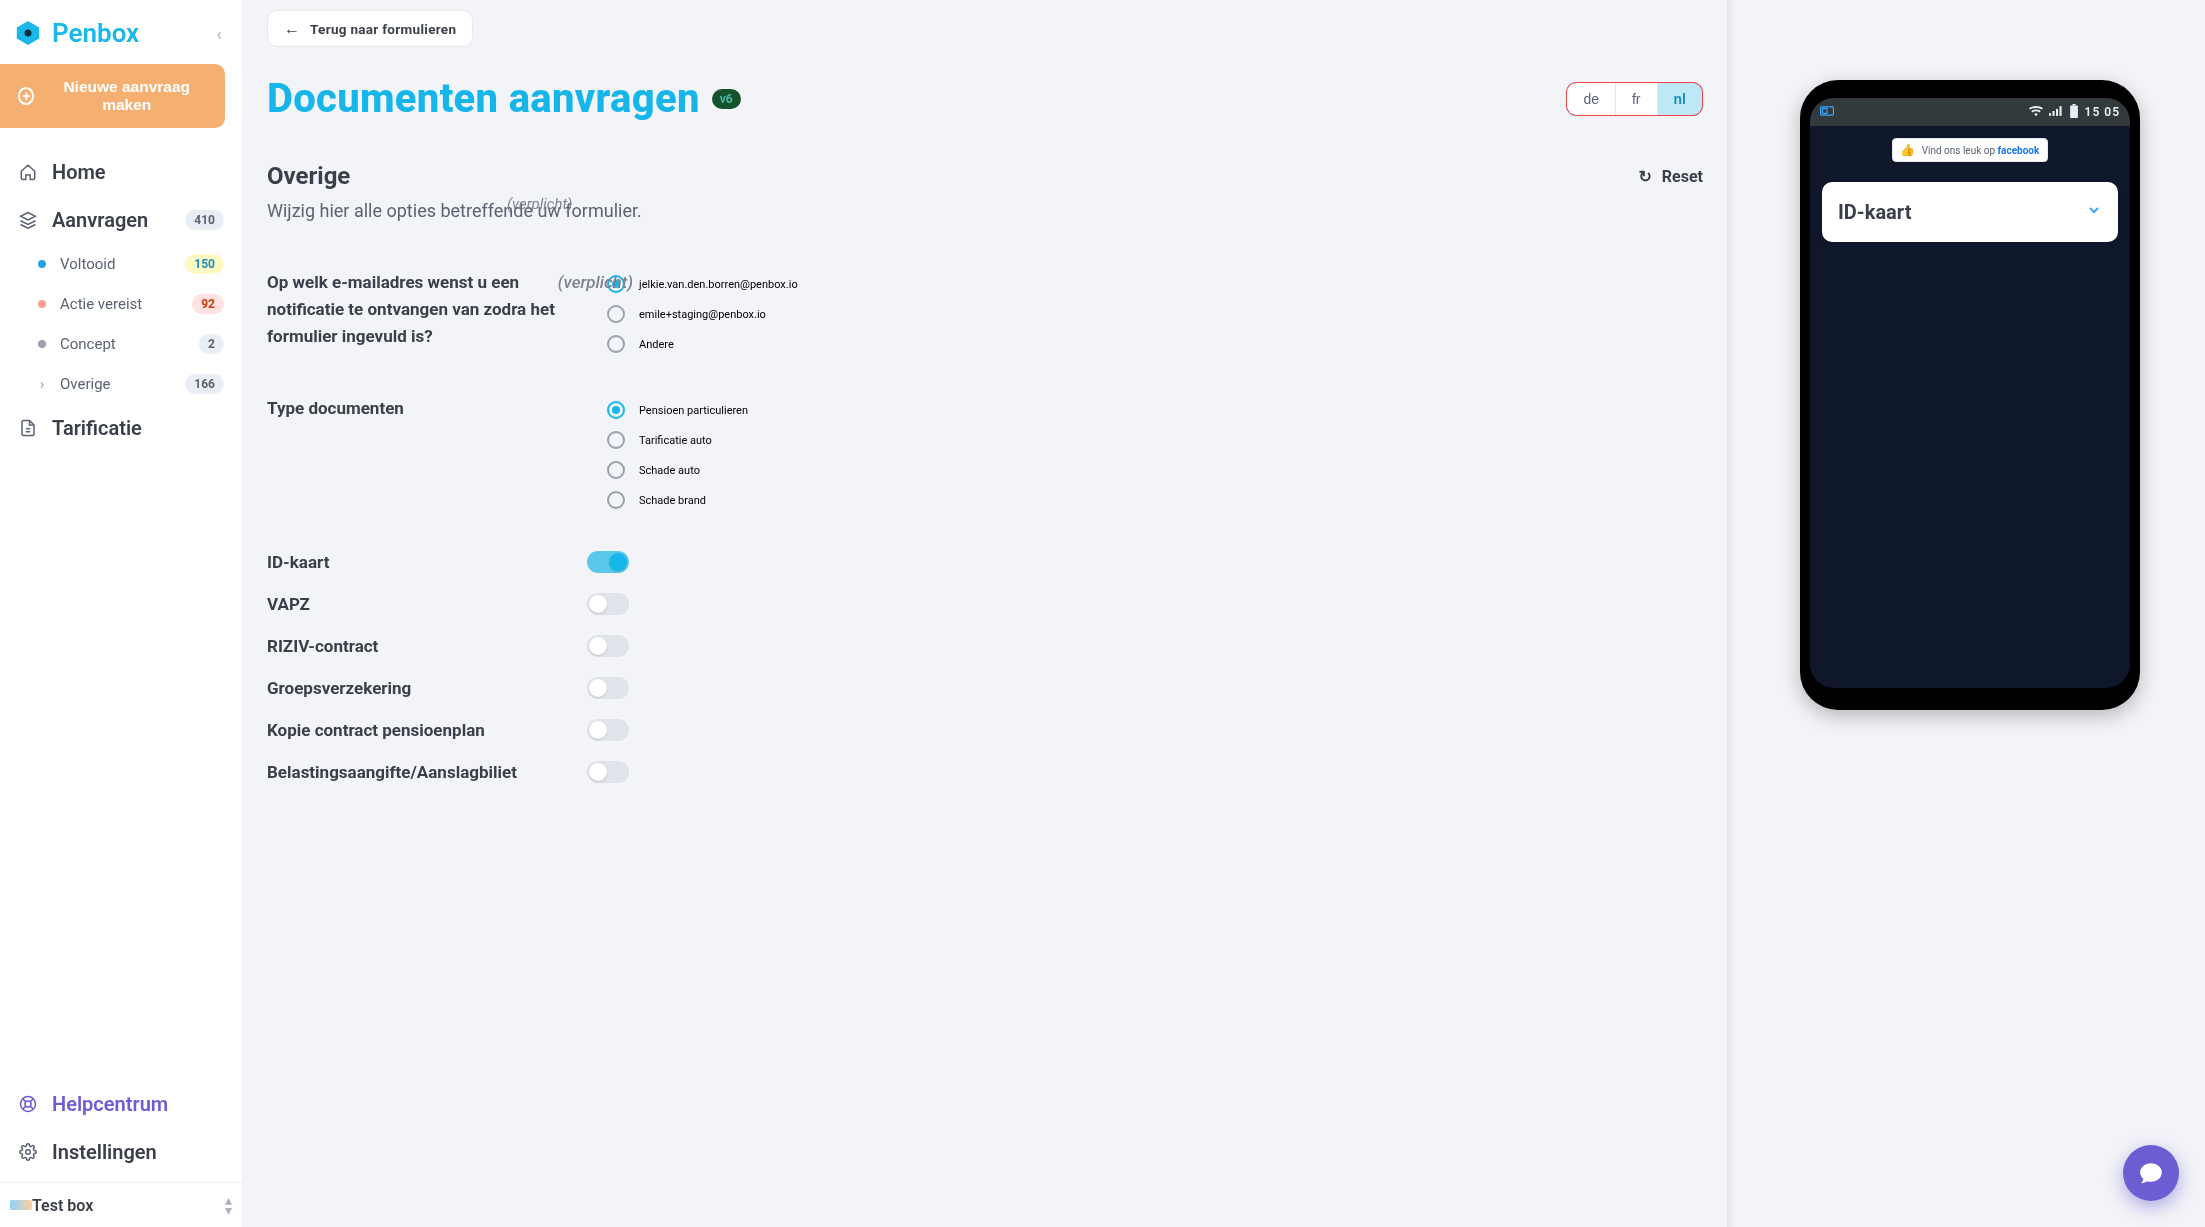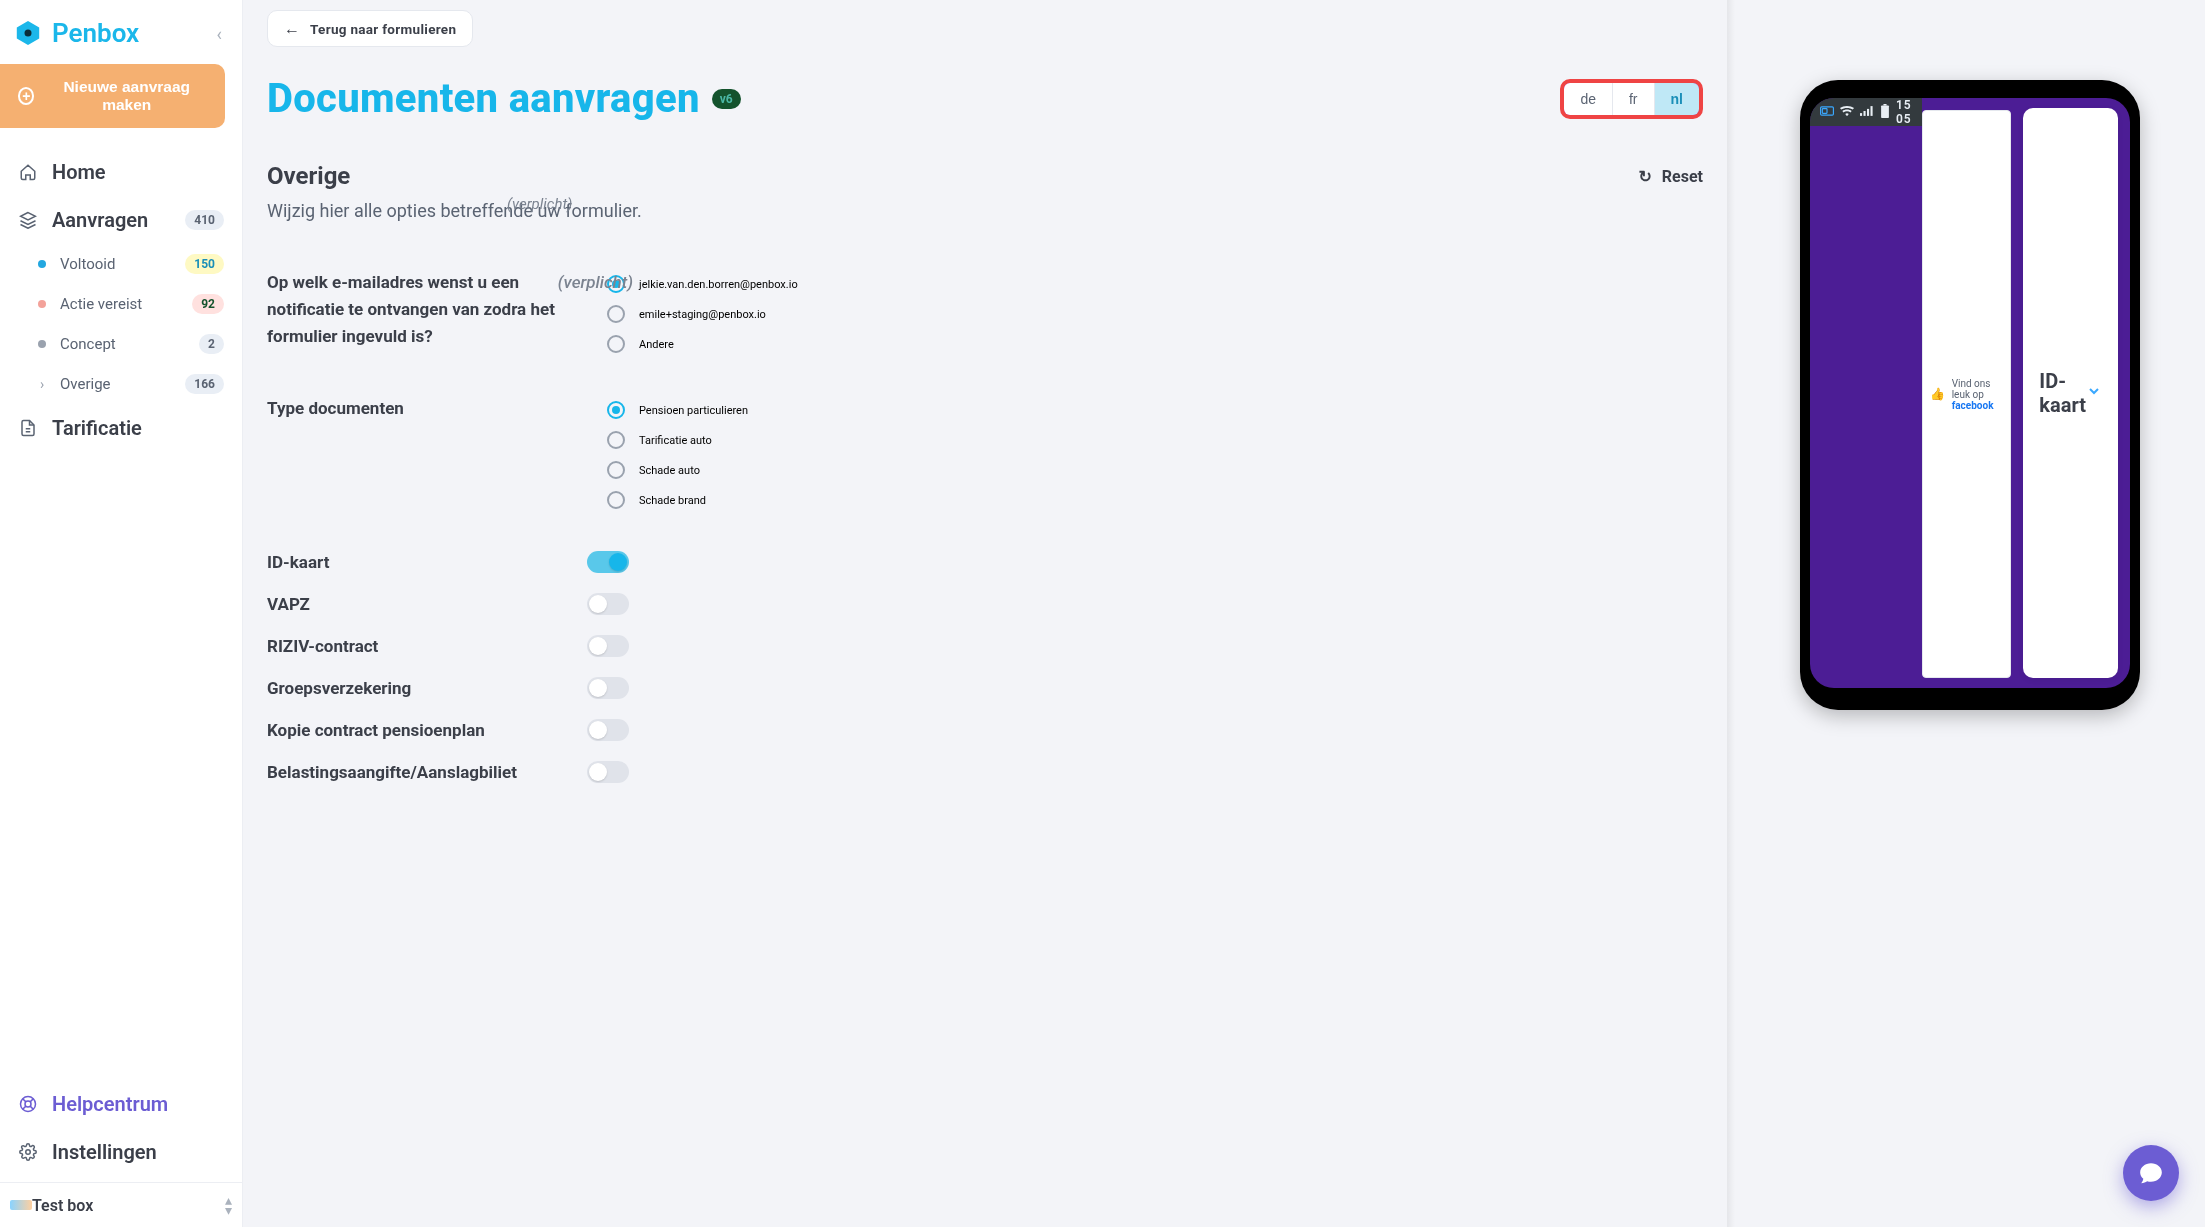--- a/index.html
+++ b/index.html
@@ -15,21 +15,21 @@
   .logo-text { color:#1bb7ea; font-size:26px; font-weight:600; }
   .collapse-caret { margin-left:auto; color:#aab2bd; font-size:18px; }
   .new-request-btn { margin:0 0 12px 0; background:#f5b071; color:#fff; border:none; padding:14px 18px; font-size:15.5px; font-weight:600; display:flex; align-items:center; gap:12px; cursor:pointer; border-top-right-radius:10px; border-bottom-right-radius:10px; width:225px; }
   .new-request-btn .plus-circle { width:18px; height:18px; border:2px solid #fff; border-radius:50%; display:flex; align-items:center; justify-content:center; font-size:14px; line-height:1; }
   .nav { padding:8px 10px 0 10px; flex:1; overflow:auto; }
   .nav-item { display:flex; align-items:center; gap:14px; padding:12px 8px; cursor:pointer; border-radius:8px; }
   .nav-item .icon { width:20px; height:20px; color:#5a6372; display:flex; align-items:center; justify-content:center; }
   .nav-item .label { font-size:20px; font-weight:600; color:#3b3f49; flex:1; }
   .badge { background:#e9eef5; color:#5a6372; font-size:12px; font-weight:700; padding:3px 9px; border-radius:12px; }
   .badge.blue { background:#fef9c3; color:#1a8fb8; }
-  .badge.coral { background:#ffe1df; color:#14532d; }
+  .badge.coral { background:#ffe1df; color:#c2410c; }
   .sub { display:flex; align-items:center; gap:14px; padding:10px 8px 10px 28px; cursor:pointer; }
   .sub .dot { width:8px; height:8px; border-radius:50%; }
   .sub .dot.blue { background:#23a7e0; }
   .sub .dot.coral { background:#f3a29a; }
   .sub .dot.grey { background:#9aa2ae; }
   .sub .caret { color:#9aa2ae; font-size:14px; width:8px; text-align:center; }
   .sub .label { font-size:15px; color:#5a6372; flex:1; }
   .sb-bottom { padding:10px 10px 6px 10px; border-top:1px solid transparent; }
   .sb-bottom .nav-item .label.purple { color:#6c5dd3; }
   .org-row { display:flex; align-items:center; padding:12px 10px; border-top:1px solid #eceef3; }
@@ -39,21 +39,21 @@
 
   
   .main { flex:1; display:flex; gap:0; overflow:hidden; }
   .center { flex:1; padding:0 24px 24px 24px; overflow:auto; }
   .back-pill { display:inline-flex; align-items:center; gap:10px; background:#fff; border:1px solid #e5e8ee; padding:8px 16px; border-radius:10px; margin-top:10px; cursor:pointer; }
   .back-pill .arrow { font-size:16px; color:#3b3f49; }
   .back-pill .text { font-size:13.5px; font-weight:700; letter-spacing:0.3px; color:#3b3f49; }
   .title-row { display:flex; align-items:center; margin-top:28px; }
   .title { color:#17b6ea; font-size:40px; font-weight:800; letter-spacing:0.3px;text-align:center; }
   .ver-pill { margin-left:12px; background:#14532d; color:#4bb7a5; font-size:12px; font-weight:700; padding:3px 8px; border-radius:10px; }
-  .lang-switch { margin-left:auto; display:flex; border:4px solid #ef4444; border-radius:10px; overflow:hidden; background:#a21caf; }
+  .lang-switch { margin-left:auto; display:flex; border:1px solid #ef4444; border-radius:10px; overflow:hidden; background:#a21caf; }
   .lang-btn { padding:8px 16px; font-size:14px; color:#5a6372; background:#fff; border:none; cursor:pointer; border-right:1px solid #e5e8ee; }
   .lang-btn:last-child { border-right:none; }
   .lang-btn.active { background:#bfe8f6; color:#1a8fb8; font-weight:700; }
 
   .section-head { display:flex; align-items:center; margin-top:40px; }
   .section-title { font-size:24px; font-weight:700; color:#3b3f49; }
   .reset { margin-left:auto; display:flex; align-items:center; gap:10px; color:#3b3f49; font-weight:700; cursor:pointer; }
   .reset .icon { font-size:16px; }
   .section-desc { margin-top:10px; color:#5a6372; font-size:18px; }
 
@@ -70,21 +70,21 @@
   .toggle-row { display:flex; align-items:center; margin:20px 0; }
   .toggle-row .t-label { width:320px; font-size:17px; font-weight:700; color:#3b3f49; }
   .switch { width:42px; height:22px; border-radius:14px; background:#e0e3ea; position:relative; cursor:pointer; }
   .switch::after { content:""; position:absolute; width:18px; height:18px; border-radius:50%; background:#fff; top:2px; left:2px; transition:left .15s; box-shadow:0 1px 2px rgba(0,0,0,.15); }
   .switch.on { background:#59c8ea; }
   .switch.on::after { left:22px; background:#17b6ea; }
 
   
   .preview { width:470px; display:flex; align-items:flex-start; justify-content:center; padding-top:80px; }
   .phone { width:340px; height:630px; background:#000; border-radius:38px; padding:18px 10px 22px 10px; box-shadow:0 6px 20px rgba(0,0,0,.25); position:relative; }
-  .phone-inner { background:#4c1d95; width:100%; height:100%; border-radius:24px; overflow:hidden; display:flex; flex-direction:row; }
+  .phone-inner { background:#0f172a; width:100%; height:100%; border-radius:24px; overflow:hidden; display:flex; flex-direction:column; }
   .statusbar { height:28px; background:#333a3e; display:flex; align-items:center; padding:0 10px; color:#e8eef4; font-size:12px; }
   .statusbar .left-ic { color:#3aa8ff; font-size:12px; }
   .statusbar .spacer { flex:1; }
   .statusbar .ic { margin-left:6px; }
   .fb-like { margin:12px auto 10px auto; background:#fff; border:1px solid #e5e8ee; border-radius:4px; padding:4px 8px; display:flex; align-items:center; gap:6px; font-size:10px; color:#5a6372; width:max-content; }
   .fb-like .thumb { color:#1877f2; font-size:12px; }
   .fb-like b { color:#1877f2; }
   .card { background:#fff; margin:10px 12px; border-radius:10px; padding:18px 16px; display:flex; align-items:center; box-shadow:0 2px 6px rgba(0,0,0,.06); }
   .card-title { font-size:20px; font-weight:700; color:#3b3f49; flex:1; }
   .card-caret { color:#3aa8ff; }

